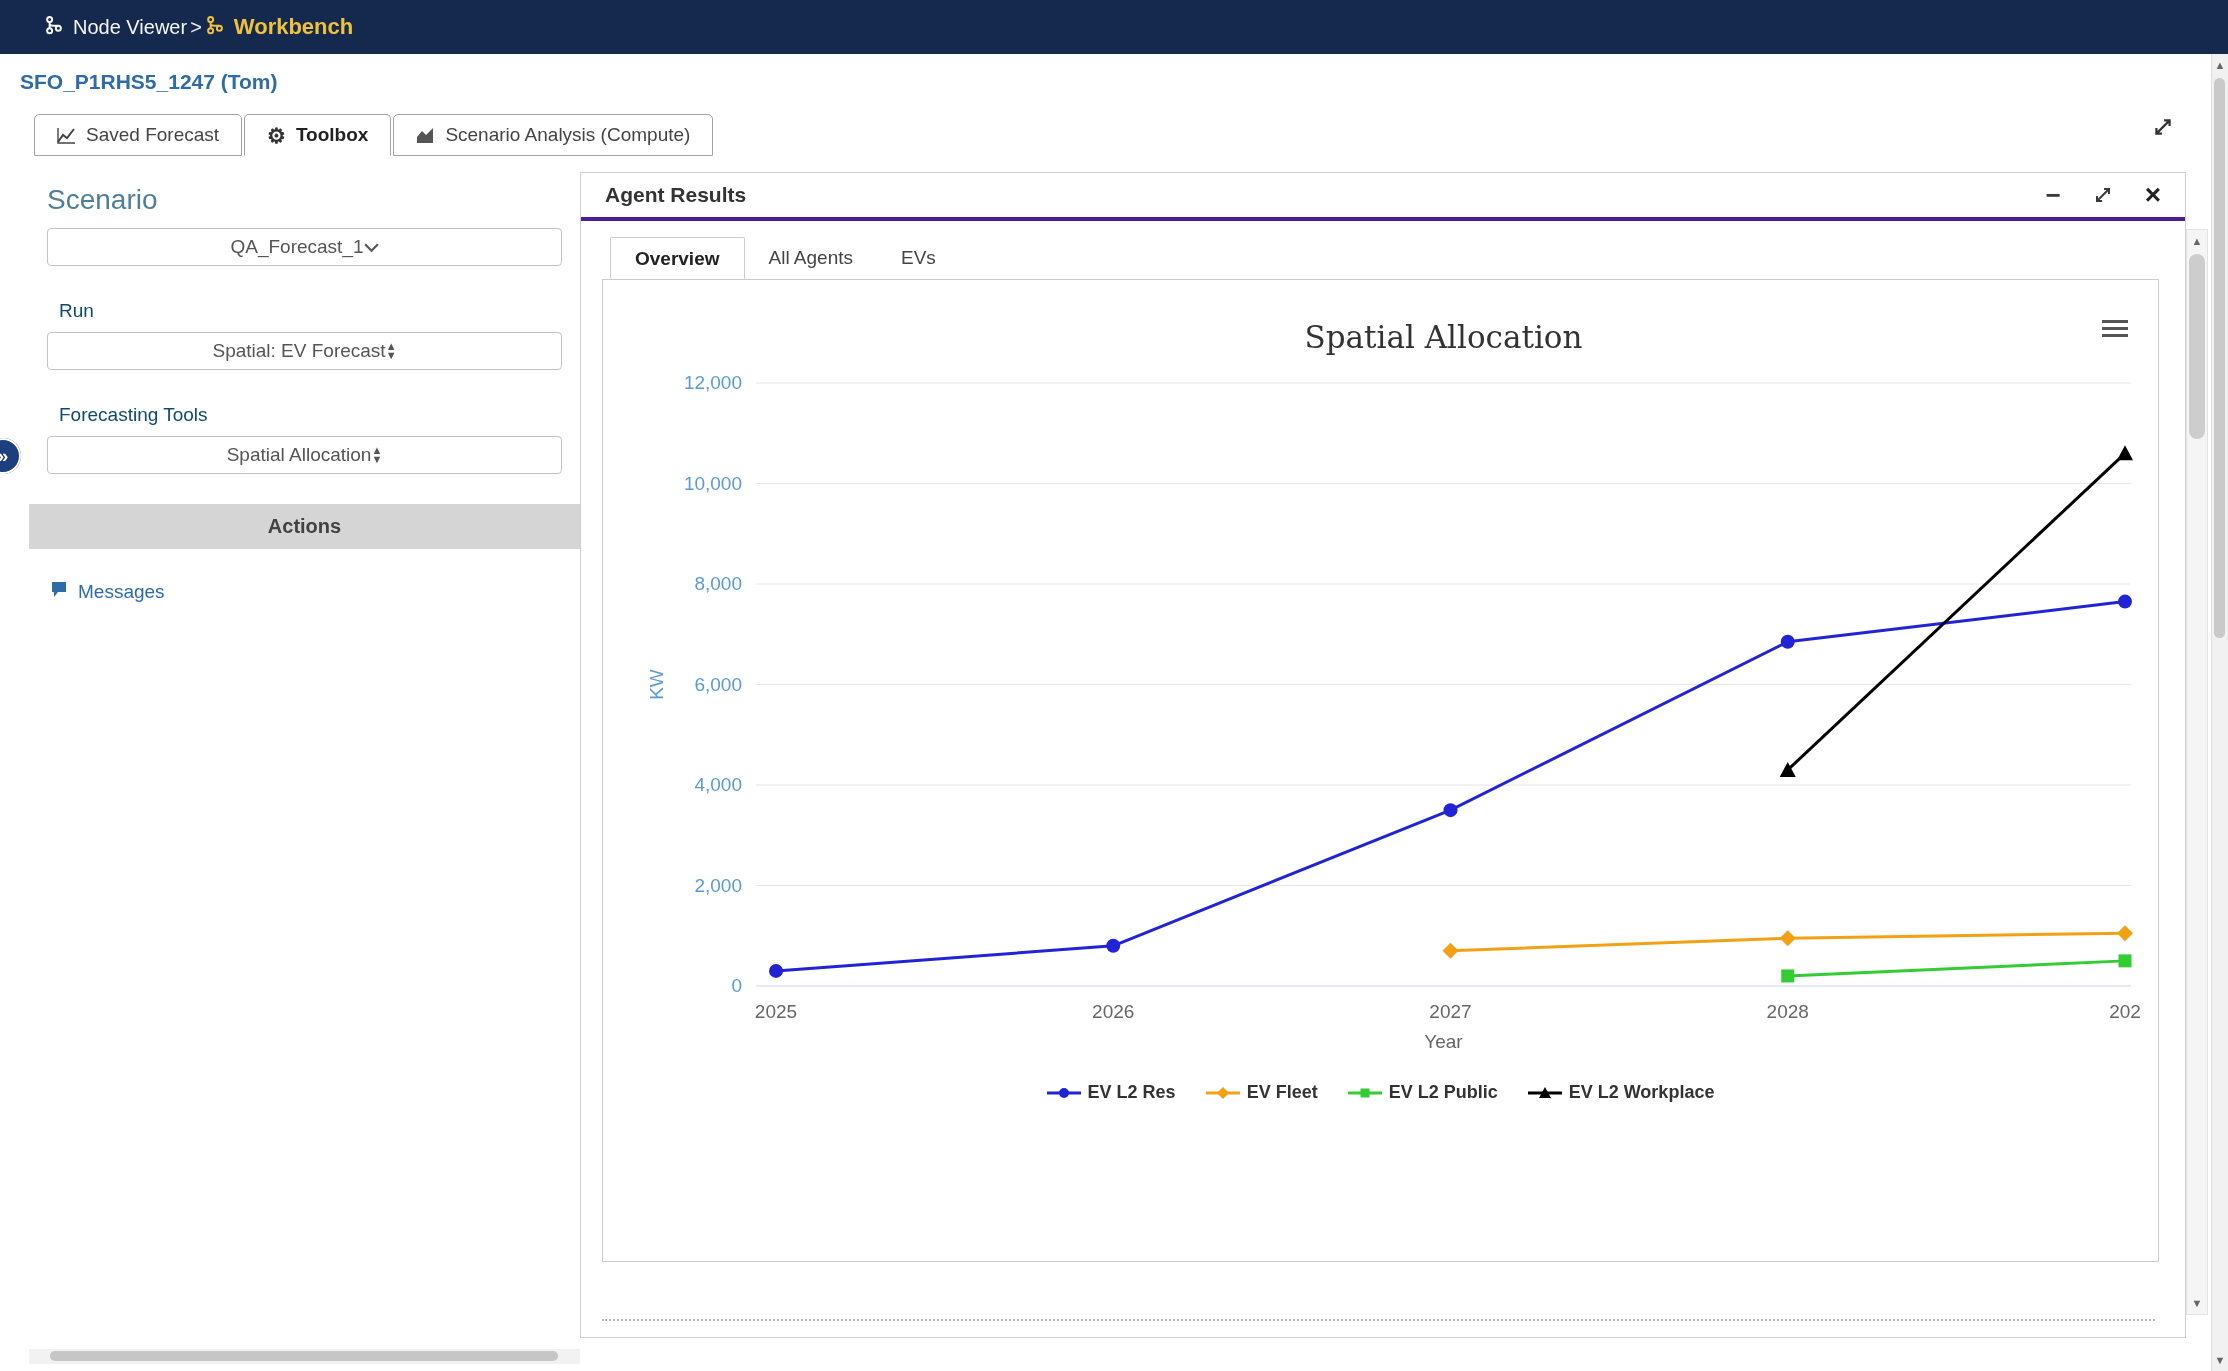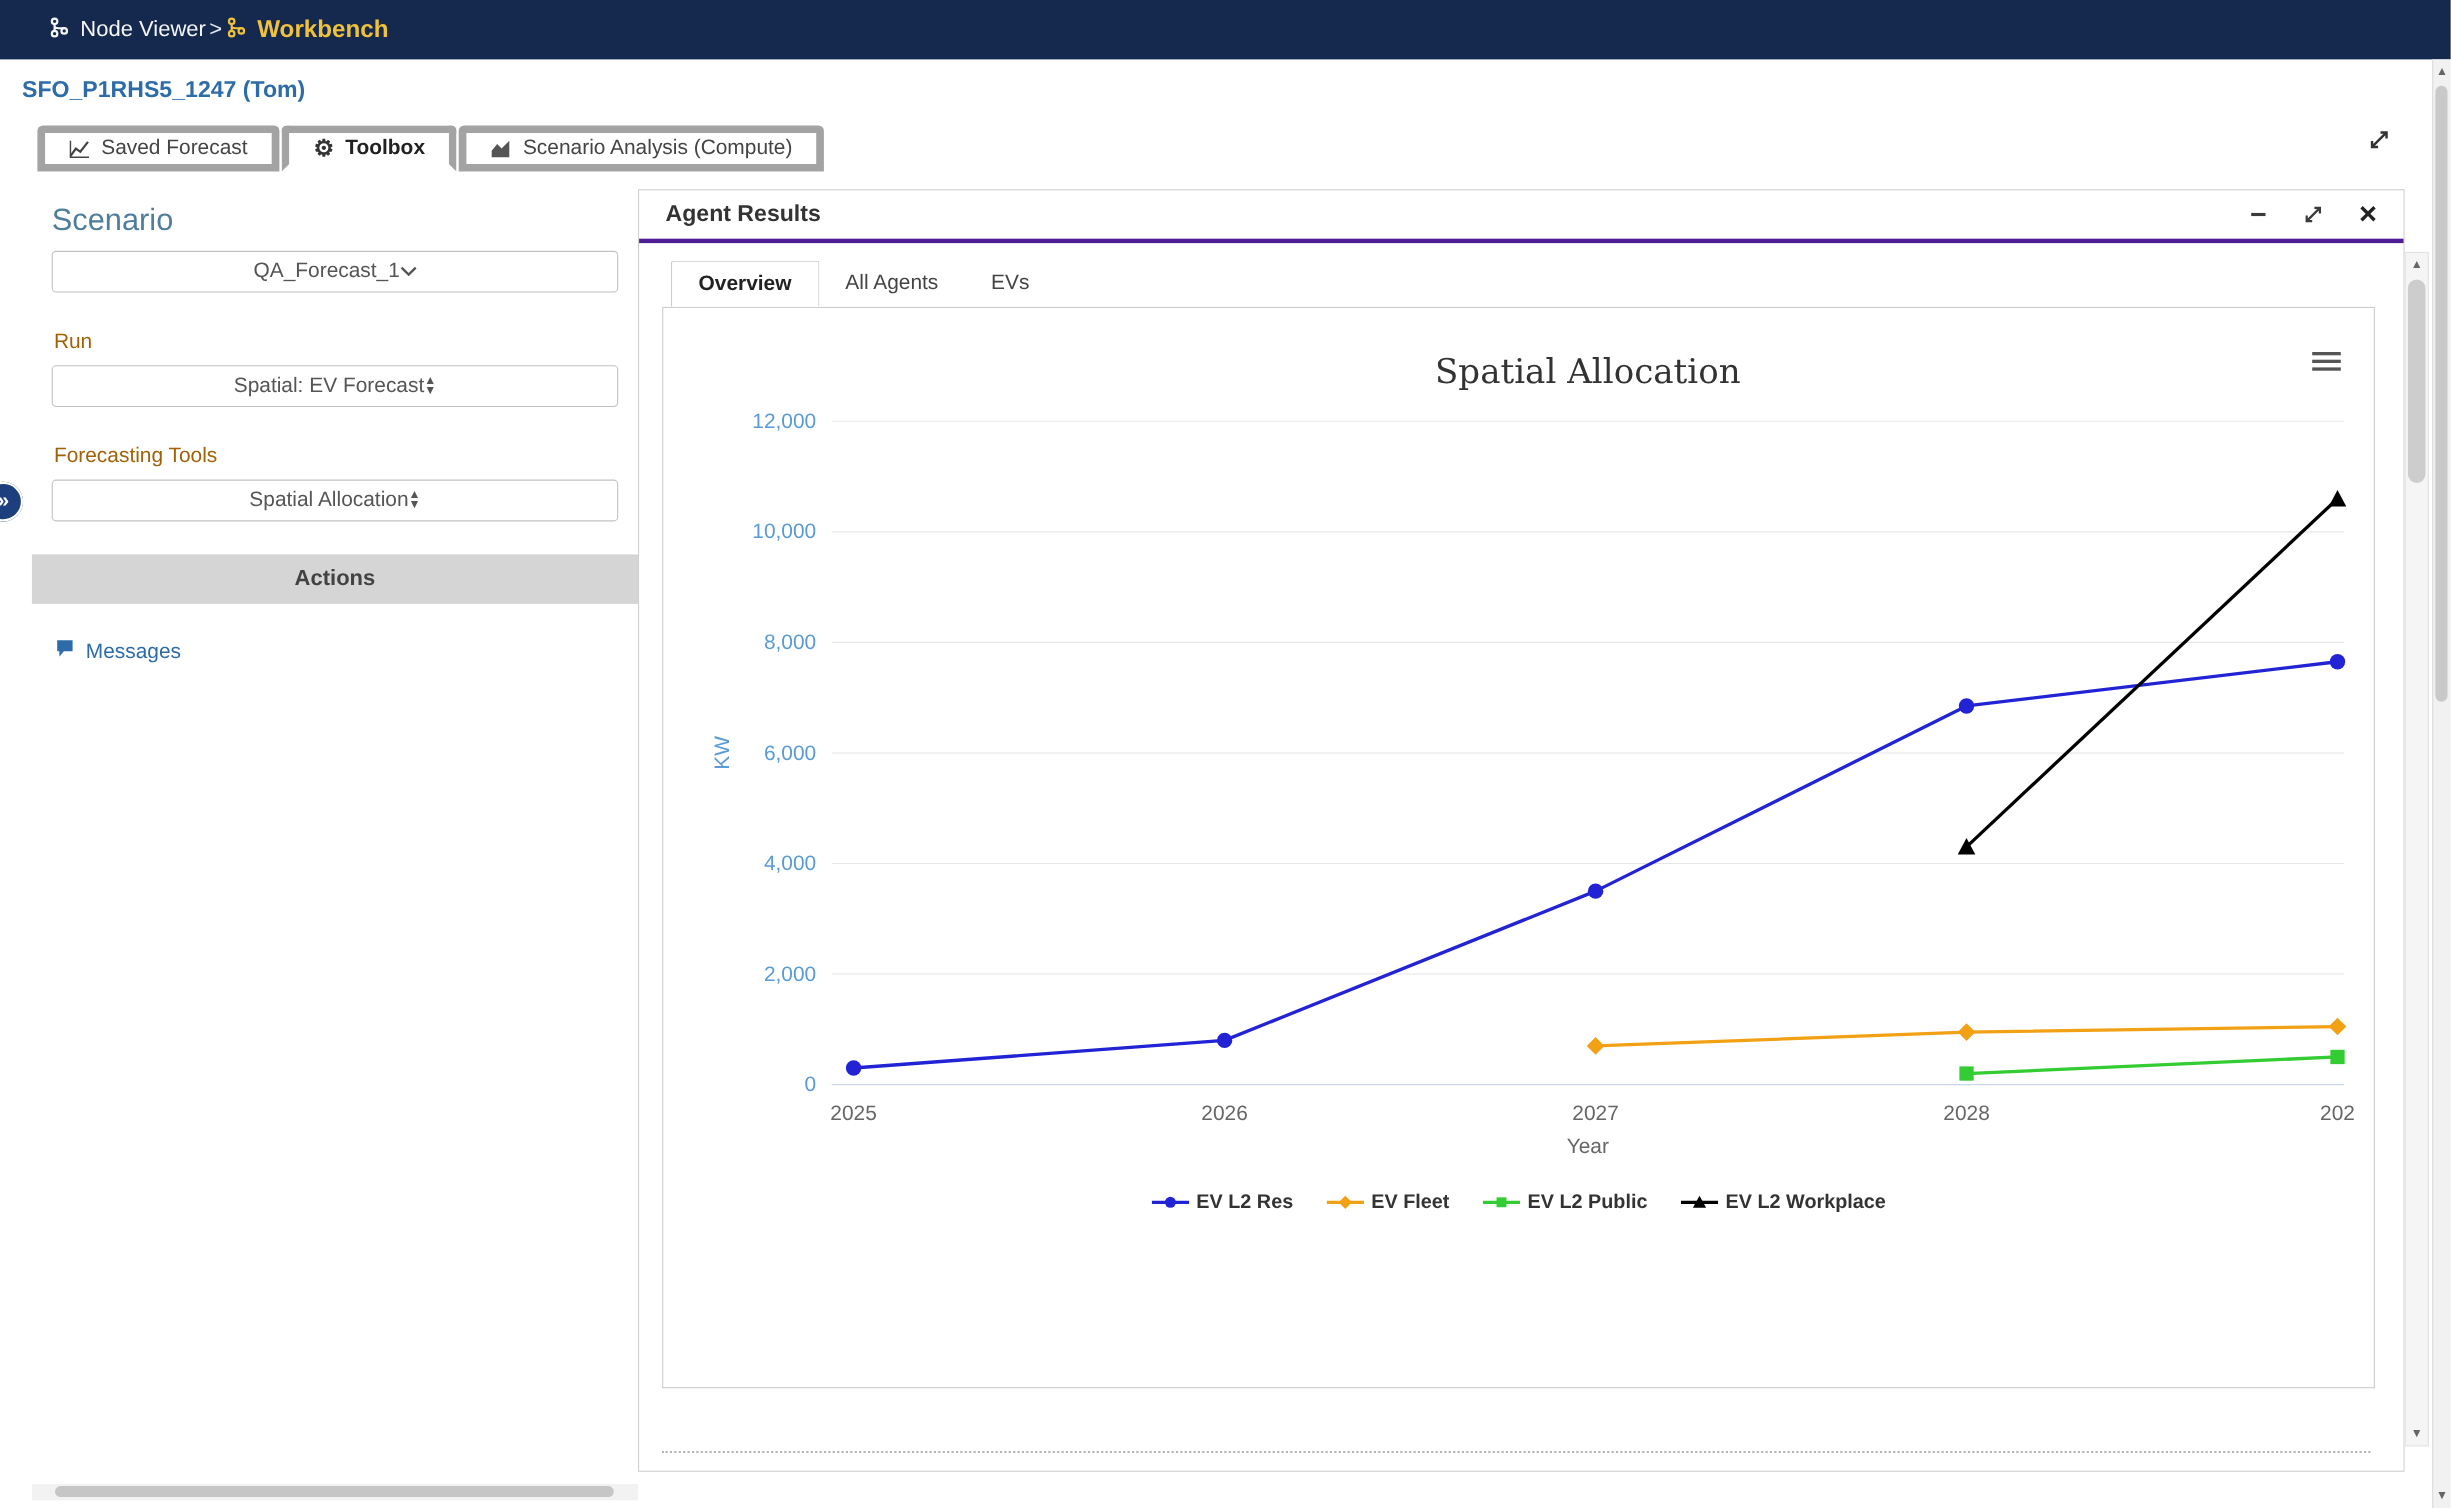--- a/index.html
+++ b/index.html
@@ -24,21 +24,21 @@
     margin:16px 0 0 20px; color:#2d6ca8; font-weight:700; font-size:21px;
   }
 
   
   .tabs-row {
     display:flex; align-items:flex-end; padding-left:34px; margin-top:16px;
     height:46px; position:relative;
   }
   .tab {
     display:flex; align-items:center; gap:10px; padding:0 22px; height:42px;
-    border:7px solid #a3a3a3; border-radius:5px 5px 0 0; background:#fff;
+    border:1px solid #a3a3a3; border-radius:5px 5px 0 0; background:#fff;
     font-size:19px; color:#444; cursor:pointer; margin-right:2px;
   }
   .tab.active { font-weight:700; color:#222; border-bottom-color:#fff; z-index:2; }
   .tab .ticon { display:flex; align-items:center; color:#333; }
   .gear-glyph { font-size:21px; line-height:1; color:#2d2d2d; }
   .tabs-expand { position:absolute; right:54px; top:6px; cursor:pointer; }
 
   
   .content {
     display:flex; align-items:flex-start; padding-left:29px;
@@ -46,21 +46,21 @@
   }
   .left-panel { flex:0 0 551px; width:551px; position:relative; padding-top:22px; height:100%; }
   .lp-inner { padding:0 18px; }
   .scenario-heading { font-size:28px; font-weight:400; color:#4f7e9b; margin:6px 0 12px 0; }
 
   .select-box {
     width:515px; height:38px; border:1px solid #c2c2c2; border-radius:4px;
     display:flex; align-items:center; padding:0 14px; font-size:19px; color:#555;
     background:#fff; cursor:pointer; justify-content:center;
   }
-  .field-label { font-size:19px; color:#a16207; margin:34px 0 10px 2px; }
+  .field-label { font-size:19px; color:#0c4a6e; margin:34px 0 10px 12px; }
   .stepper { display:flex; flex-direction:column; line-height:9px; color:#555; font-size:11px; }
 
   .actions-bar {
     margin-top:30px; width:100%; height:45px; background:#d5d5d5;
     display:flex; align-items:center; justify-content:center;
     font-weight:700; font-size:20px; color:#424242;
   }
   .messages-row {
     display:flex; align-items:flex-end; gap:10px; margin:32px 0 0 21px;
     color:#2d6ca8; font-size:19px; cursor:pointer;

